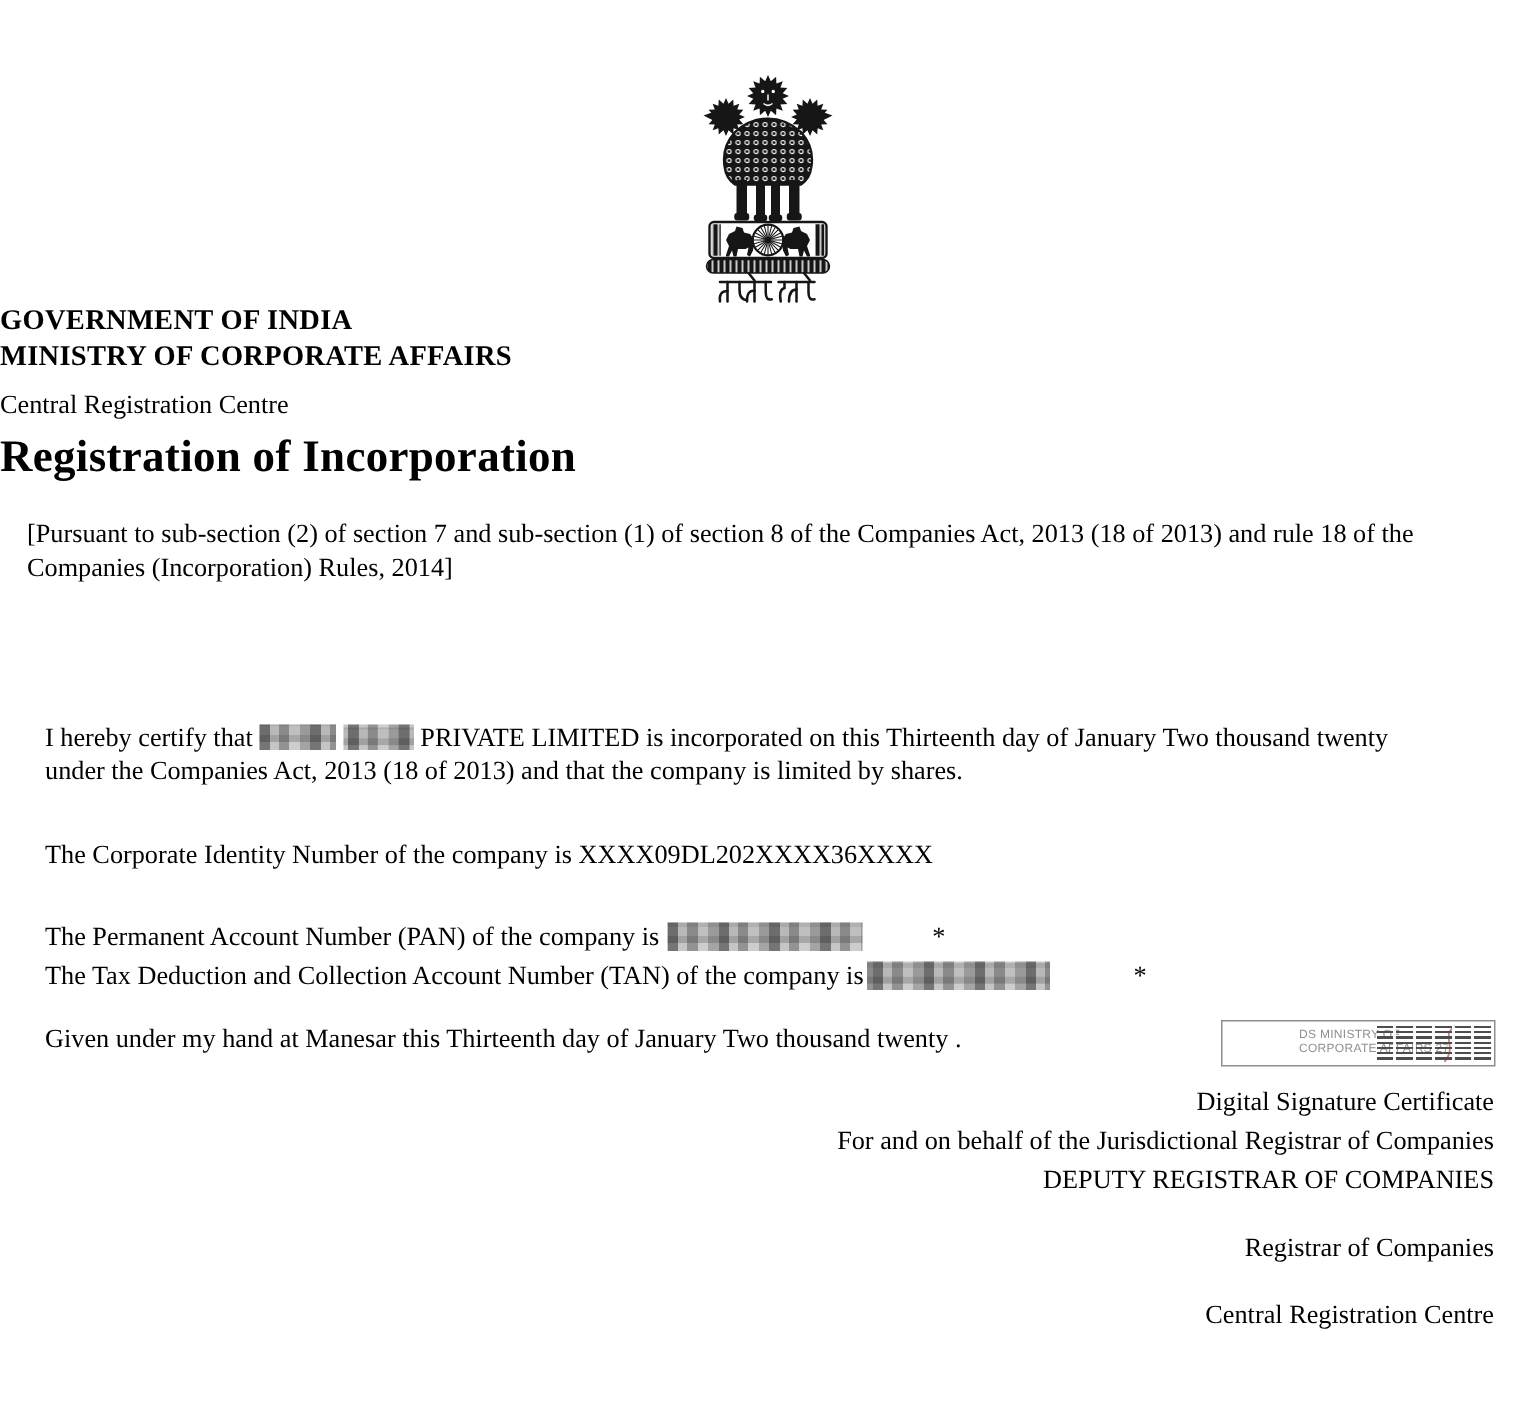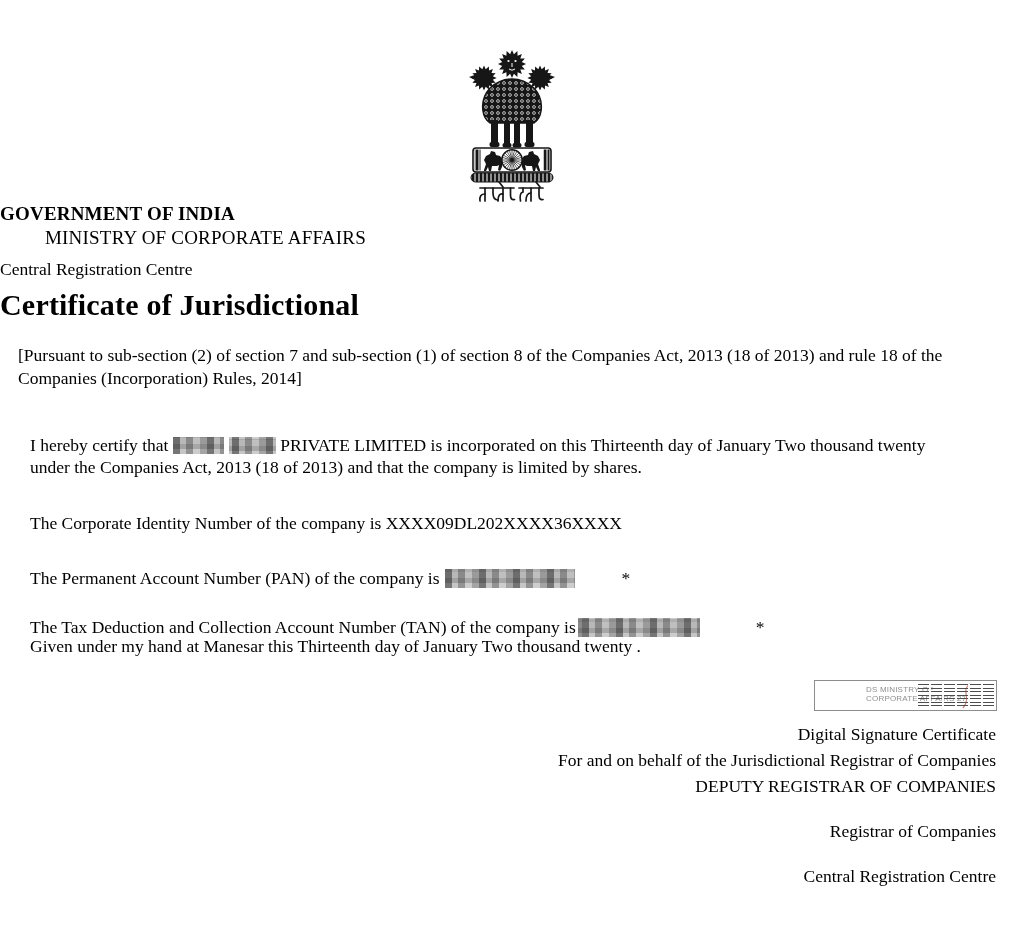--- a/index.html
+++ b/index.html
@@ -10,30 +10,30 @@
     overflow: hidden;
     font-family: "Liberation Serif", "DejaVu Serif", serif;
     color: #000;
   }
   .abs { position: absolute; margin: 0; }
   .center { left: 0; right: 0; text-align: left; }
 
   .emblem { top: 44px; left: 50%; transform: translateX(-50%); }
 
   .gov      { top: 203px; font-weight: bold; font-size: 19px; letter-spacing: .2px; }
-  .ministry { top: 227px; font-weight: normal; font-size: 19px; letter-spacing: .2px; padding-left: 45px; }
+  .ministry { top: 227px; font-weight: bold; font-size: 19px; letter-spacing: .2px; }
   .crc      { top: 259px; font-size: 17.5px; }
   .title    { top: 288px; font-weight: bold; font-size: 30px; letter-spacing: .2px; }
   .pursuant { top: 344px; font-size: 17.5px; line-height: 23px; padding: 0 18px; }
 
-  .para   { left: 30px; width: 912px; font-size: 17.5px; line-height: 22px; }
+  .para   { left: 30px; width: 912px; font-size: 17.5px; line-height: 22px; margin-top: 46px; }
   .certify{ top: 434px; }
   .cin    { top: 512px; }
   .pan    { top: 567px; }
-  .tan    { top: 616px; }
+  .tan    { top: 593px; }
   .given  { top: 635px; }
 
   
   .redact {
     display: inline-block;
     vertical-align: -4px;
     background-image:
       repeating-linear-gradient(90deg,
         rgba(25,25,25,.50) 0 7px, rgba(140,140,140,.18) 7px 13px,
         rgba(60,60,60,.42) 13px 20px, rgba(175,175,175,.14) 20px 27px,
@@ -147,21 +147,21 @@
           <path d="M86 144 v7 q0 5.5 4 4.5"></path>
           <path d="M83 138 l4 5"></path>
         </g>
       </g>
     </svg>
   </div>
 
   <div class="abs center gov">GOVERNMENT OF INDIA</div>
   <div class="abs center ministry">MINISTRY OF CORPORATE AFFAIRS</div>
   <div class="abs center crc">Central Registration Centre</div>
-  <div class="abs center title">Certificate of Jurisdictional</div>
+  <div class="abs center title">Registration of Incorporation</div>
   <div class="abs center pursuant">[Pursuant to sub-section (2) of section 7 and sub-section (1) of section 8 of the Companies Act, 2013 (18 of 2013) and rule 18 of the Companies (Incorporation) Rules, 2014]</div>
 
   <p class="abs para certify">
     <span>I hereby certify that</span>
     <span class="redact name r1"></span><span class="redact name r2"></span>
     <span>PRIVATE LIMITED is incorporated on this Thirteenth day of January Two thousand twenty under the Companies Act, 2013 (18 of 2013) and that the company is limited by shares.</span>
   </p>
 
   <p class="abs para cin">
     <span>The Corporate Identity Number of the company is</span>

